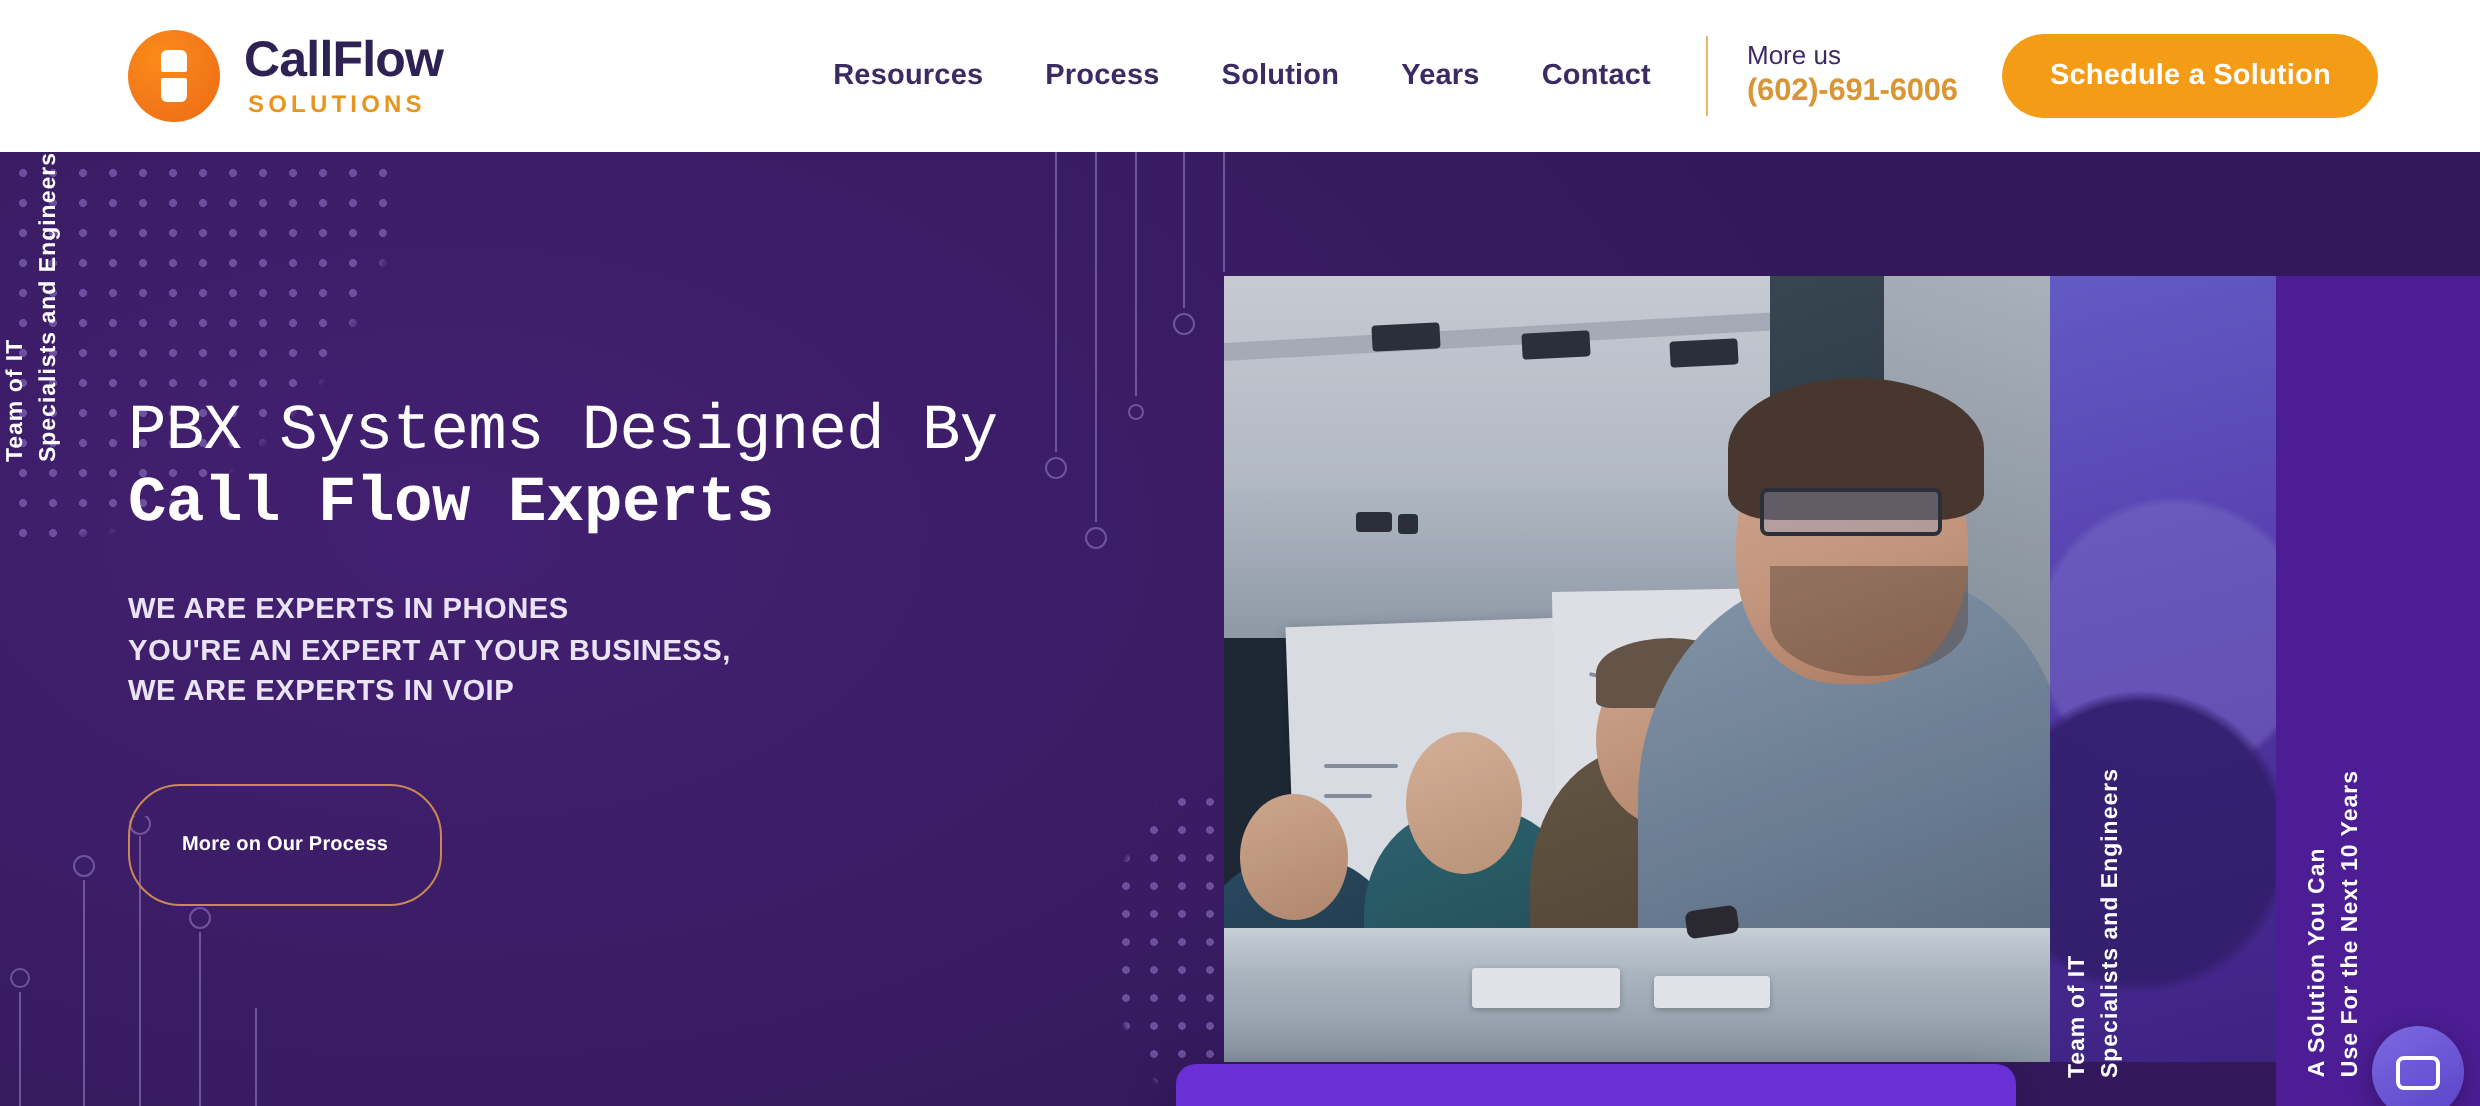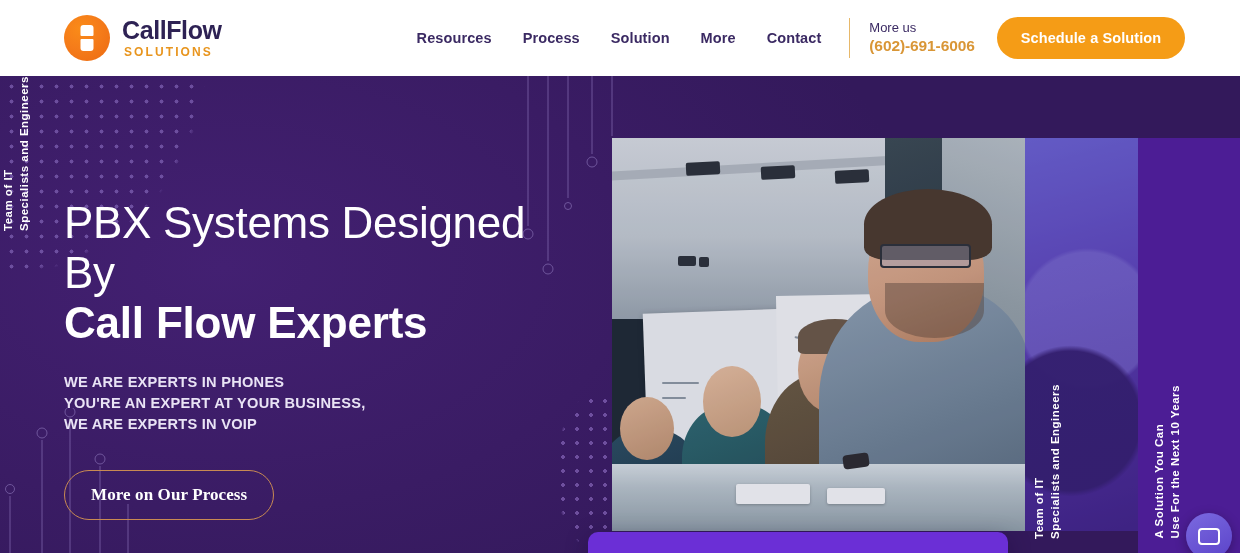--- a/index.html
+++ b/index.html
@@ -82,33 +82,34 @@
   }
 
   .circuit { position:absolute; stroke:#8f79bd; fill:none; opacity:.62; }
   .circuit-top { top:0; left:520px; }
   .circuit-bot { bottom:0; left:0px; }
 
   .hero-left {
     position:absolute; left:64px; top:122px; width:480px; z-index:10;
   }
   .h1 {
-    color:#ffffff; font-size:44px; line-height:1.14; letter-spacing:-0.3px;
+    color:#ffffff; font-size:32px; line-height:1.14; letter-spacing:-0.3px;
     font-weight:400;
+    font-family:Liberation Mono, monospace;
   }
   .h1 .bold { font-weight:bold; display:block; letter-spacing:-0.2px; }
   .sub {
     margin-top:24px; color:#e9e3f5; font-size:14.6px; line-height:1.42;
     font-weight:bold; letter-spacing:.25px;
   }
   .ghost-btn {
-    display:inline-block; margin-top:35px; padding:14px 26px;
+    display:inline-block; margin-top:35px; padding:24px 26px;
     border:1.5px solid #c98a52; border-radius:26px; color:#ffffff;
-    font-size:17px; font-weight:bold; background:transparent; cursor:pointer;
-    font-family:Liberation Serif, serif; letter-spacing:.1px;
+    font-size:10px; font-weight:bold; background:transparent; cursor:pointer;
+    font-family:Liberation Sans, sans-serif; letter-spacing:.1px;
   }
 
   
   .hero-media { position:absolute; left:612px; top:62px; width:628px; height:415px; }
 
   .photo-main {
     position:absolute; left:0; top:0; width:413px; height:393px;
     overflow:hidden; background:#1d2a33;
   }
   .photo-main .scene { position:absolute; inset:0; }
@@ -268,21 +269,21 @@
     <div class="logo-text">
       <div class="logo-name">CallFlow</div>
       <div class="logo-sub">SOLUTIONS</div>
     </div>
   </div>
 
   <nav class="nav">
     <a class="nav-item">Resources</a>
     <a class="nav-item">Process</a>
     <a class="nav-item">Solution</a>
-    <a class="nav-item">More</a>
+    <a class="nav-item">Years</a>
     <a class="nav-item">Contact</a>
   </nav>
 
   <div class="nav-divider"></div>
 
   <div class="callus">
     <div class="callus-label">More us</div>
     <div class="callus-num">(602)-691-6006</div>
   </div>
 

